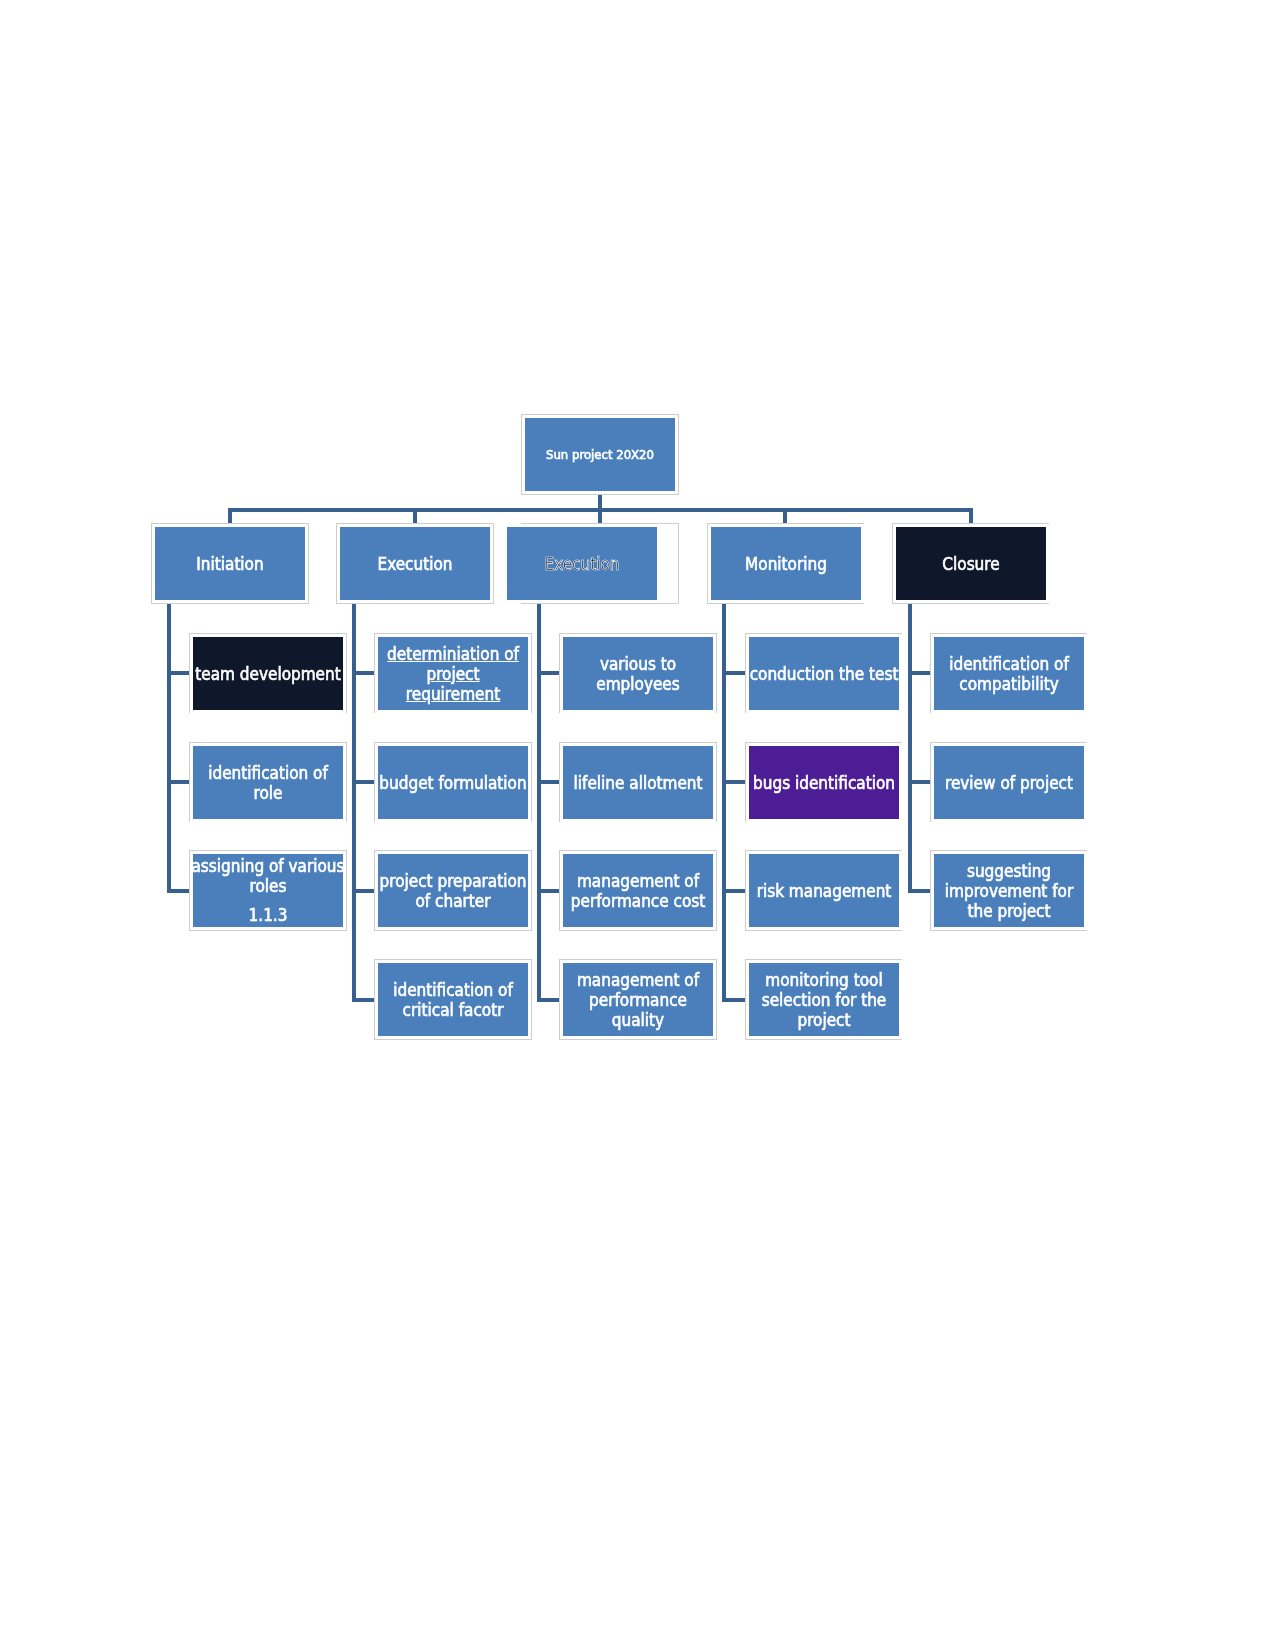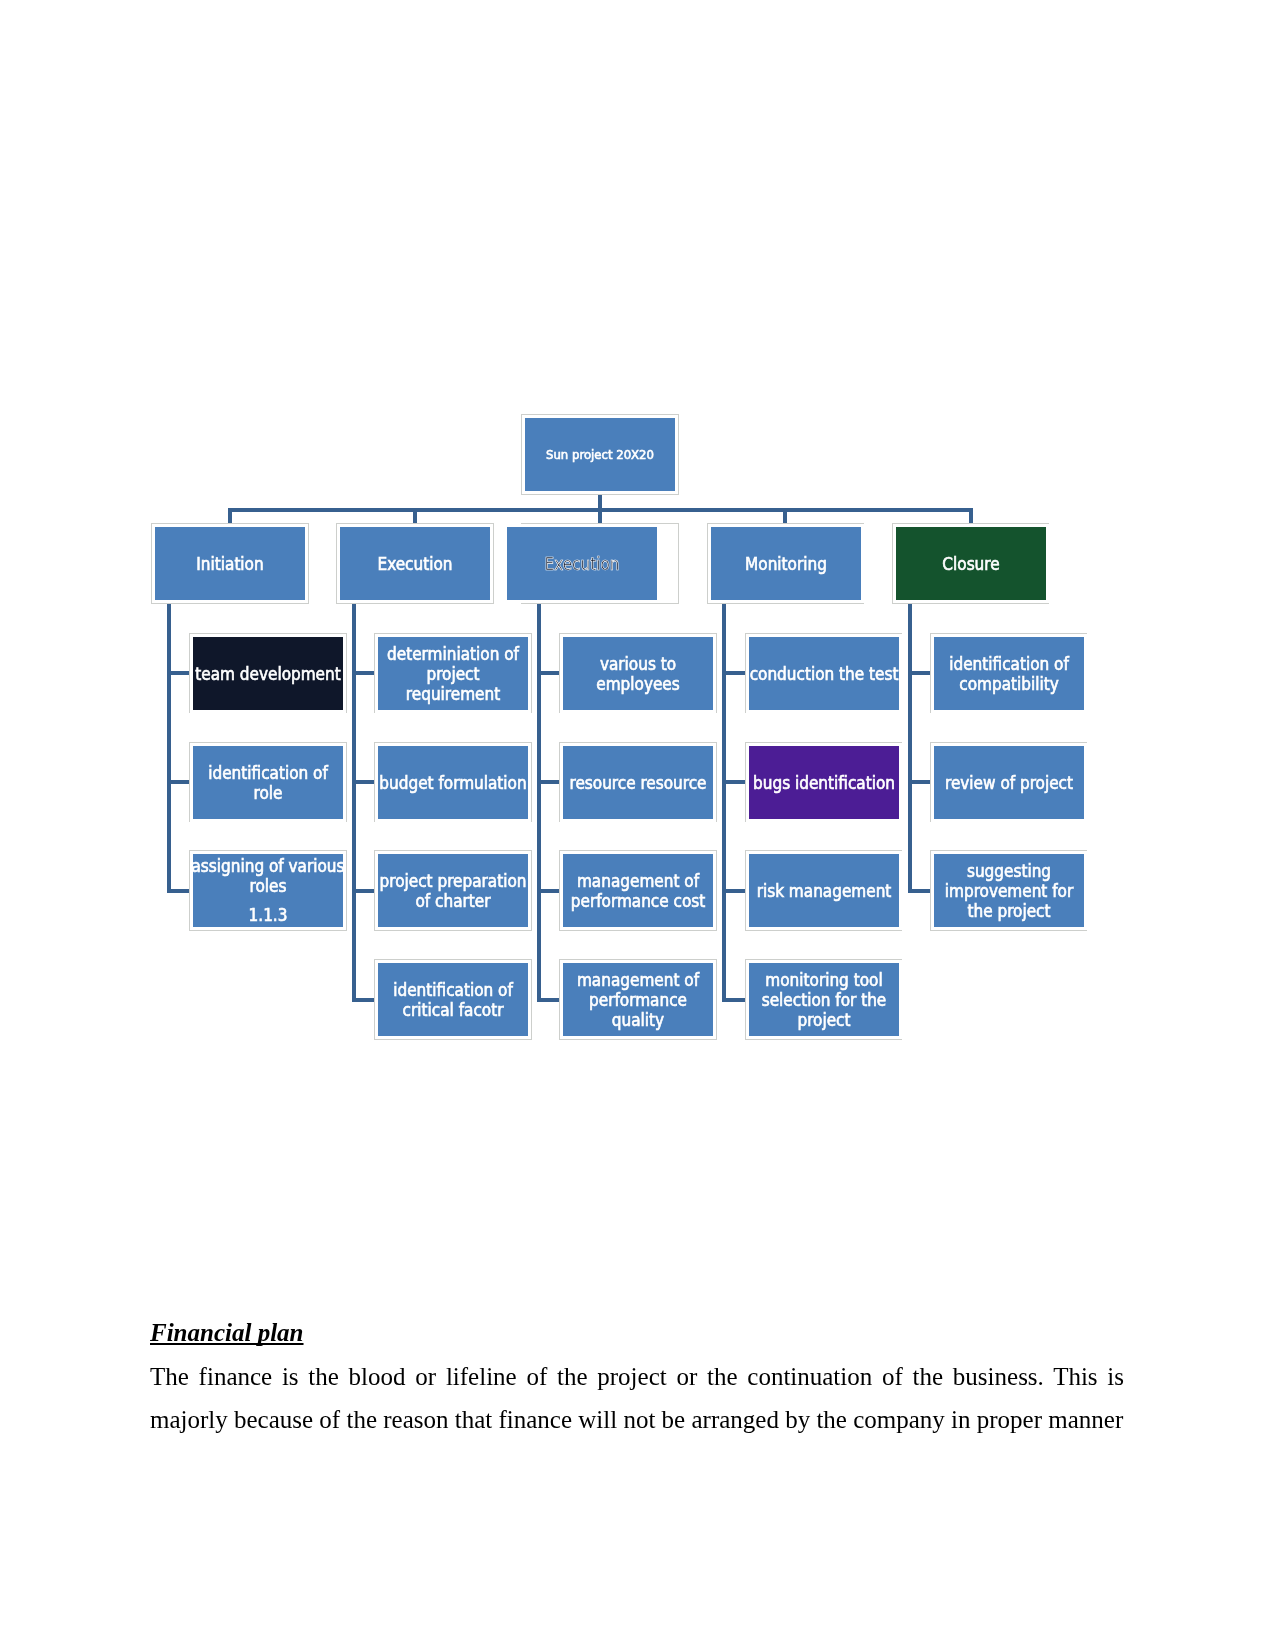--- a/index.html
+++ b/index.html
@@ -89,21 +89,21 @@
         <div class="seg" style="left: 412.95px; top: 507.5px; width: 4px; height: 16.5px; background: rgb(55, 96, 143);"></div>
         <div class="halo" style="left: 336px; top: 523px; width: 158px; height: 81px; border-color: rgb(205, 207, 204);"></div>
         <div class="node l2" style="left: 337px; top: 524px; width: 156px; height: 79px; background: rgb(74, 127, 187); border-color: rgb(255, 255, 255); color: rgb(255, 255, 255);">
           <span class="lbl">
             <span class="ln">Execution</span>
           </span>
         </div>
         <div class="seg" style="left: 352px; top: 603.5px; width: 4px; height: 398.05px; background: rgb(55, 96, 143);"></div>
         <div class="seg" style="left: 352px; top: 670.85px; width: 23.2px; height: 4px; background: rgb(55, 96, 143);"></div>
         <div class="halo" style="left: 374px; top: 633px; width: 158px; height: 80px; border-color: rgb(205, 207, 204);"></div>
-        <div class="node l3" style="left: 375px; top: 634px; width: 156px; height: 79px; background: rgb(74, 127, 187); border-color: rgb(255, 255, 255); color: rgb(255, 255, 255);">
+        <div class="node l3" style="left: 375px; top: 634px; width: 156px; height: 79px; background: rgb(74, 127, 187); border-color: rgb(255, 255, 255); color: rgb(255, 255, 255); text-decoration: underline;">
           <span class="lbl">
             <span class="ln">determiniation of</span>
             <span class="ln">project</span>
             <span class="ln">requirement</span>
           </span>
         </div>
         <div class="seg" style="left: 352px; top: 779.75px; width: 23.2px; height: 4px; background: rgb(55, 96, 143);"></div>
         <div class="halo" style="left: 374px; top: 742px; width: 158px; height: 80px; border-color: rgb(205, 207, 204);"></div>
         <div class="node l3" style="left: 375px; top: 743px; width: 156px; height: 79px; background: rgb(74, 127, 187); border-color: rgb(255, 255, 255); color: #ffffff;">
           <span class="lbl">
@@ -139,21 +139,21 @@
         <div class="node l3" style="left: 560px; top: 634px; width: 156px; height: 79px; background: rgb(74, 127, 187); border-color: rgb(255, 255, 255); color: rgb(255, 255, 255);">
           <span class="lbl">
             <span class="ln">various to</span>
             <span class="ln">employees</span>
           </span>
         </div>
         <div class="seg" style="left: 537.2px; top: 779.75px; width: 23.2px; height: 4px; background: rgb(55, 96, 143);"></div>
         <div class="halo" style="left: 559px; top: 742px; width: 158px; height: 80px; border-color: rgb(205, 207, 204);"></div>
         <div class="node l3" style="left: 560px; top: 743px; width: 156px; height: 79px; background: rgb(74, 127, 187); border-color: rgb(255, 255, 255); color: rgb(255, 255, 255);">
           <span class="lbl">
-            <span class="ln">resource resource</span>
+            <span class="ln">lifeline allotment</span>
           </span>
         </div>
         <div class="seg" style="left: 537.2px; top: 888.65px; width: 23.2px; height: 4px; background: rgb(55, 96, 143);"></div>
         <div class="halo" style="left: 559px; top: 850px; width: 158px; height: 81px; border-color: rgb(205, 207, 204);"></div>
         <div class="node l3" style="left: 560px; top: 851px; width: 156px; height: 79px; background: rgb(74, 127, 187); border-color: rgb(255, 255, 255); color: rgb(255, 255, 255);">
           <span class="lbl">
             <span class="ln">management of</span>
             <span class="ln">performance cost</span>
           </span>
         </div>
@@ -199,21 +199,21 @@
         <div class="halo" style="left: 745px; top: 959px; width: 157px; height: 81px; border-color: rgb(205, 207, 204);"></div>
         <div class="node l3" style="left: 746px; top: 960px; width: 156px; height: 79px; background: rgb(74, 127, 187); border-color: rgb(255, 255, 255); color: rgb(255, 255, 255);">
           <span class="lbl">
             <span class="ln">monitoring tool</span>
             <span class="ln">selection for the</span>
             <span class="ln">project</span>
           </span>
         </div>
         <div class="seg" style="left: 968.55px; top: 507.5px; width: 4px; height: 16.5px; background: rgb(55, 96, 143);"></div>
         <div class="halo" style="left: 892px; top: 523px; width: 157px; height: 81px; border-color: rgb(205, 207, 204);"></div>
-        <div class="node l2" style="left: 893px; top: 524px; width: 156px; height: 79px; background: #14532d; border-color: rgb(255, 255, 255); color: rgb(255, 255, 255);">
+        <div class="node l2" style="left: 893px; top: 524px; width: 156px; height: 79px; background: #0f172a; border-color: rgb(255, 255, 255); color: rgb(255, 255, 255);">
           <span class="lbl">
             <span class="ln">Closure</span>
           </span>
         </div>
         <div class="seg" style="left: 907.6px; top: 603.5px; width: 4px; height: 289.15px; background: rgb(55, 96, 143);"></div>
         <div class="seg" style="left: 907.6px; top: 670.85px; width: 23.2px; height: 4px; background: rgb(55, 96, 143);"></div>
         <div class="halo" style="left: 930px; top: 633px; width: 157px; height: 80px; border-color: rgb(205, 207, 204);"></div>
         <div class="node l3" style="left: 931px; top: 634px; width: 156px; height: 79px; background: rgb(74, 127, 187); border-color: rgb(255, 255, 255); color: rgb(255, 255, 255);">
           <span class="lbl">
             <span class="ln">identification of</span>
@@ -232,17 +232,13 @@
         <div class="node l3" style="left: 931px; top: 851px; width: 156px; height: 79px; background: rgb(74, 127, 187); border-color: rgb(255, 255, 255); color: rgb(255, 255, 255);">
           <span class="lbl">
             <span class="ln">suggesting</span>
             <span class="ln">improvement for</span>
             <span class="ln">the project</span>
           </span>
         </div>
       </div>
   </div>
 
-  <div class="para" id="bodycopy">
-    <span class="head">Financial plan</span><br>
-    <span class="ptext">The finance is the blood or lifeline of the project or the continuation of the business. This is majorly because of the reason that finance will not be arranged by the company in proper manner</span>
-  </div>
 </div>
 
 </body></html>

